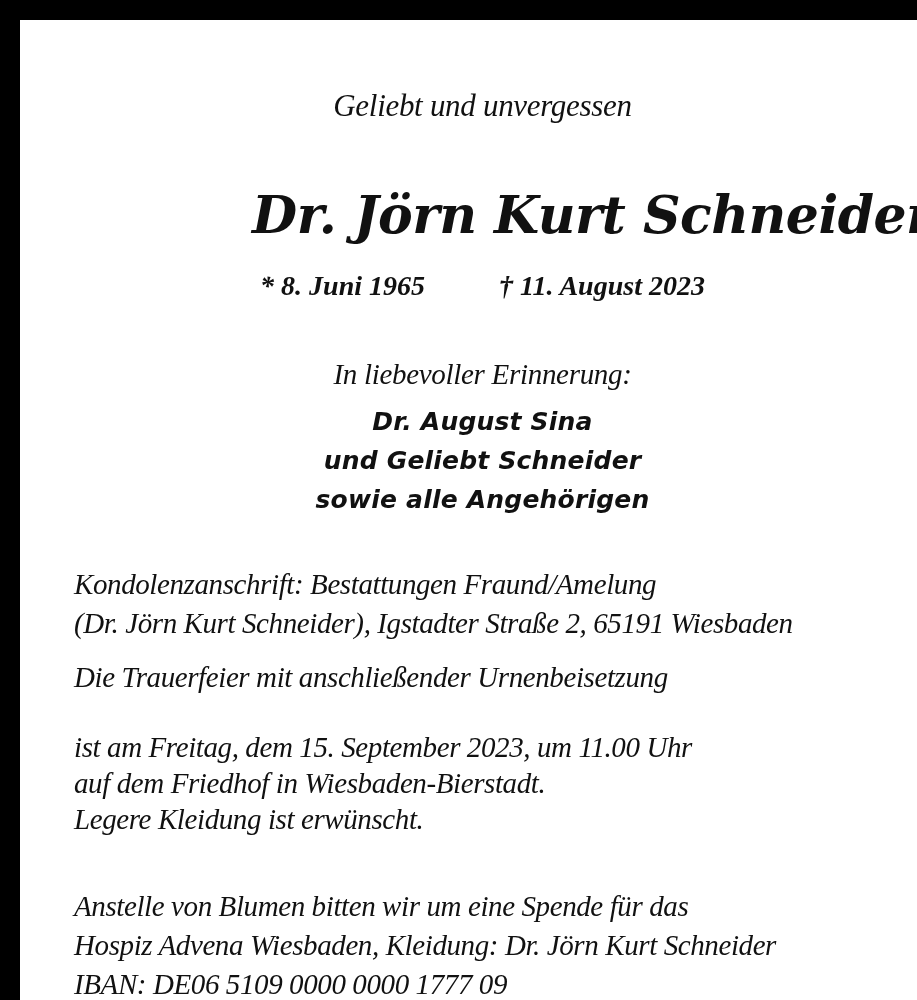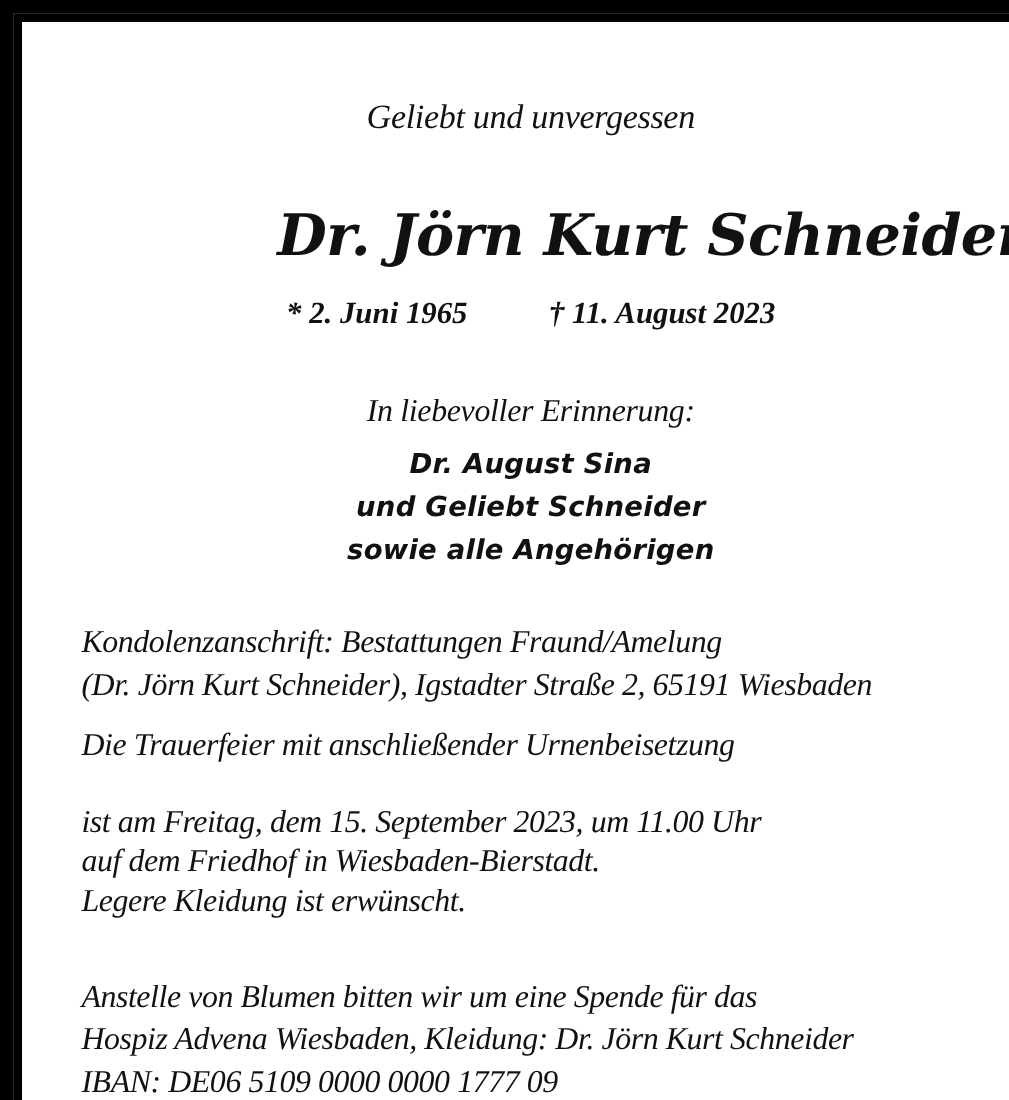--- a/index.html
+++ b/index.html
@@ -38,21 +38,21 @@
   </style>
 </head>
 <body>
 
 <div class="frame">
   <div class="line center serif-light intro">Geliebt und unvergessen</div>
 
   <div class="line center serif-bold name">Dr. Jörn Kurt Schneider</div>
 
   <div class="line center dates">
-    <span>* 2. Juni 1965</span><span class="sep"></span><span>† 11. August 2023</span>
+    <span>* 8. Juni 1965</span><span class="sep"></span><span>† 11. August 2023</span>
   </div>
 
   <div class="line center serif-light remember">In liebevoller Erinnerung:</div>
 
   <div class="line center sans-bold mourner m1">Dr. August Sina</div>
   <div class="line center sans-bold mourner m2">und Geliebt Schneider</div>
   <div class="line center sans-bold mourner m3">sowie alle Angehörigen</div>
 
   <div class="line left serif-light body-text k1">Kondolenzanschrift: Bestattungen Fraund/Amelung</div>
   <div class="line left serif-light body-text k2">(Dr. Jörn Kurt Schneider), Igstadter Straße 2, 65191 Wiesbaden</div>

